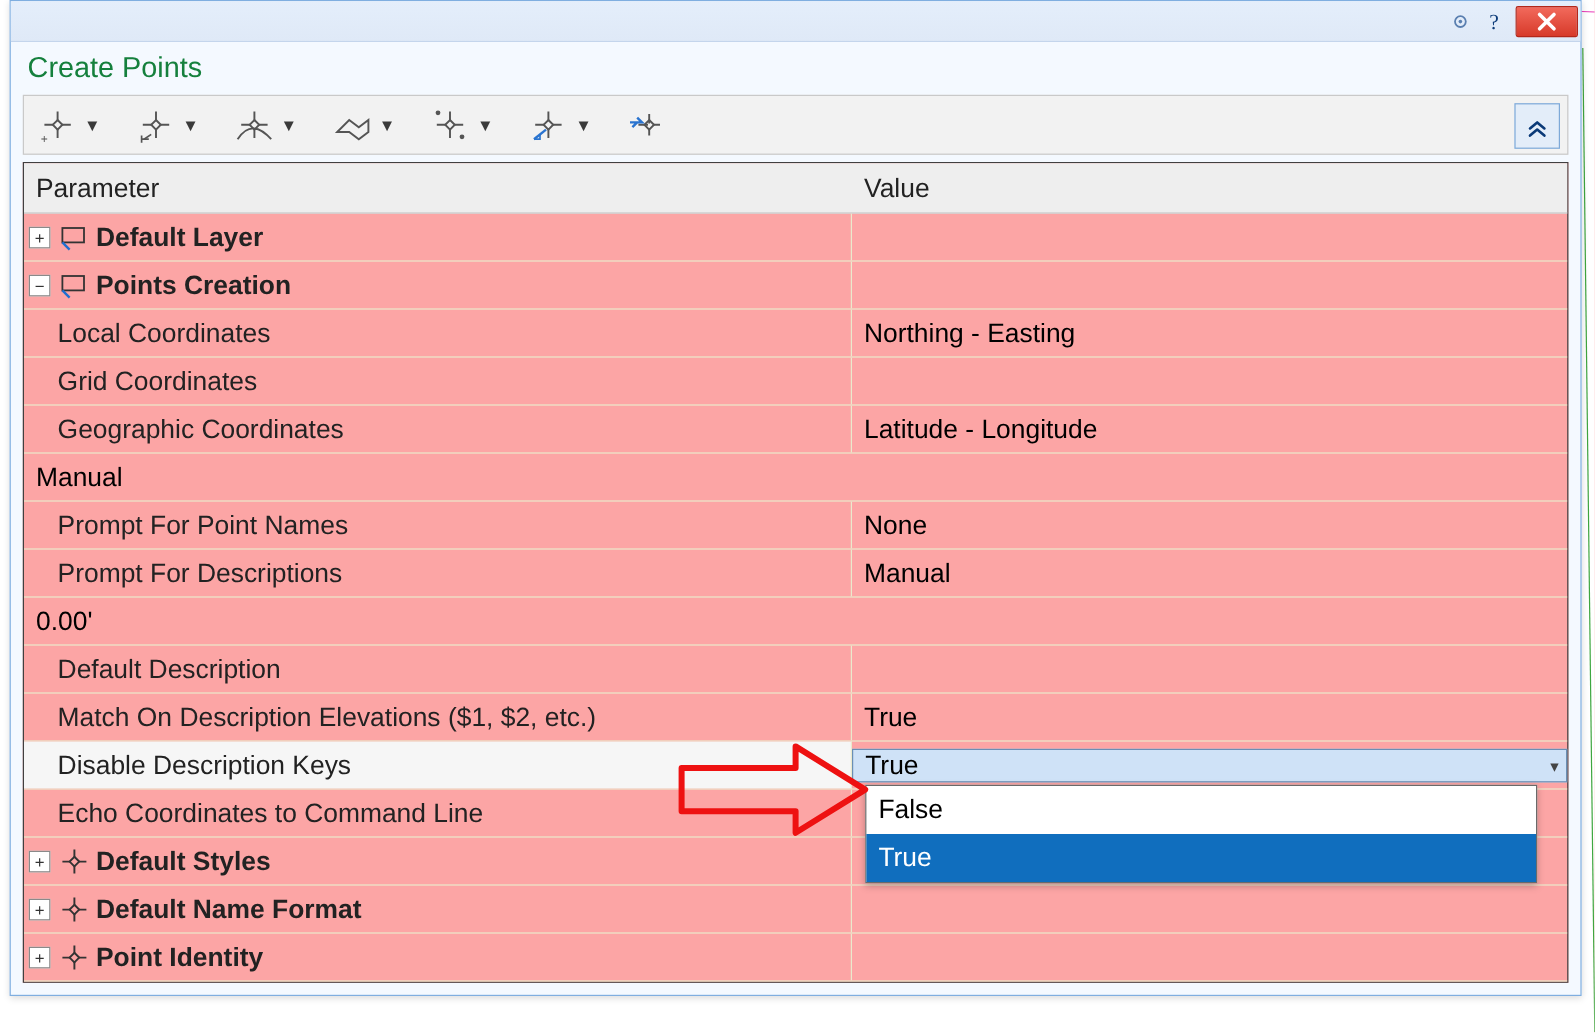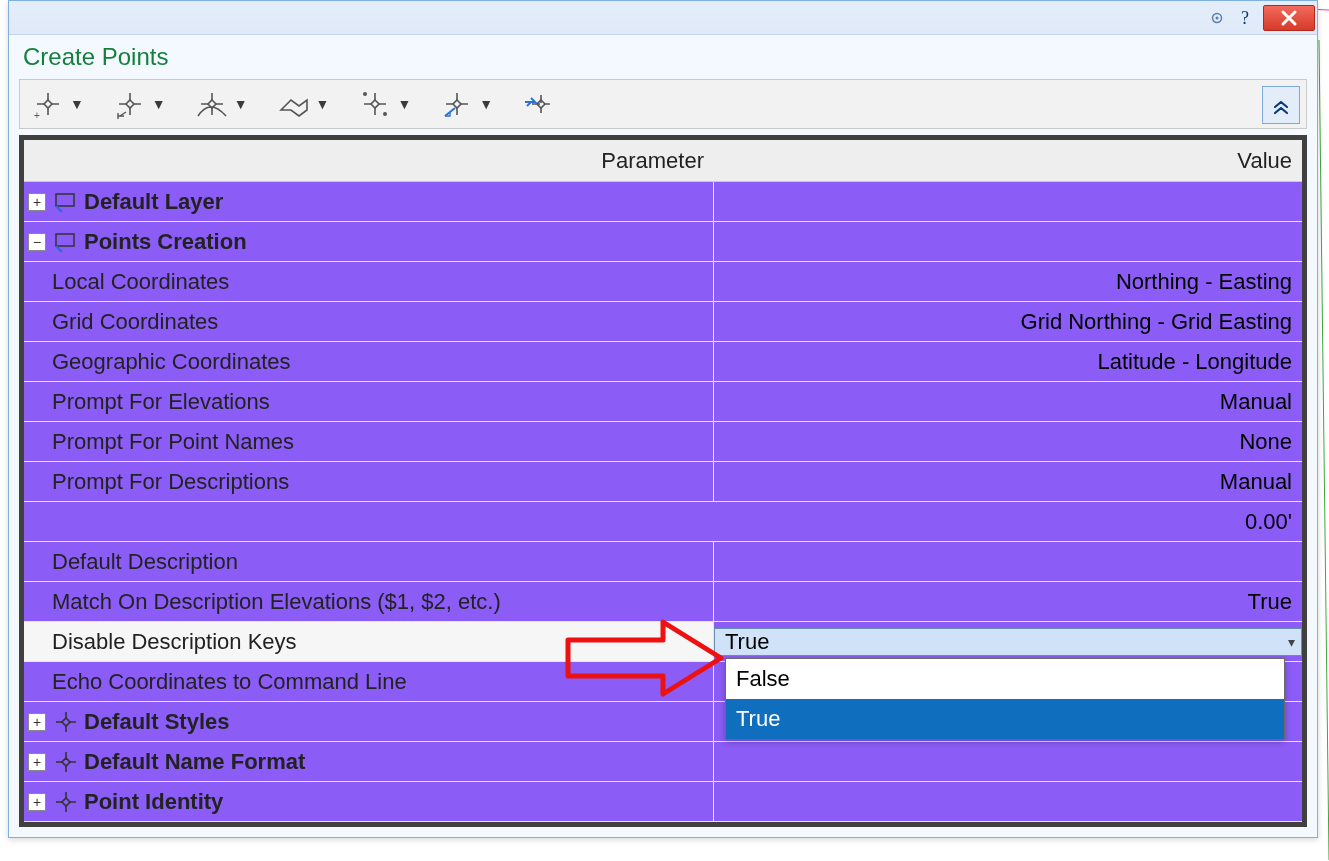--- a/index.html
+++ b/index.html
@@ -44,24 +44,23 @@
   .tbtn { display:flex; align-items:center; gap:4px; color:#4a4a4a; height:100%;}
   .tbtn svg { width:36px; height:36px; }
   .caret { font-size:14px; color:#3a3a3a; }
   .collapse-btn {
     position:absolute; right:6px; top:6px; width:38px; height:38px;
     border:1px solid #7ea9d8; background:#e3edf9;
     display:flex; align-items:center; justify-content:center;
     color:#0b3a78;
   }
   .grid {
-    margin:0 10px 10px; border:5px solid #404040;
-    background:#8b5cf6;
+    margin:0 10px 10px; border:1px solid #404040;
+    background:#fca5a5;
     position:relative;
-    text-align:right;
   }
   .grid-header {
     display:flex; background:#eeeeee; border-bottom:1px solid #c9c9c9;
     height:42px; align-items:center; font-size:22px; color:#222;
   }
   .grid-header .col-p { flex:0 0 690px; padding:0 10px; }
   .grid-header .col-v { flex:1; padding:0 10px; }
   .row { display:flex; height:40px; align-items:center; border-bottom:1px solid #ebe9cc; position:relative;}
   .row .pcell { flex:0 0 690px; display:flex; align-items:center; height:100%; border-right:1px solid #ebe9cc; }
   .row .vcell { flex:1; padding:0 10px; }
@@ -234,32 +233,28 @@
     <div class="row">
       <div class="pcell">
           <span class="param-label">Local Coordinates</span>
         </div>
       <div class="vcell">Northing - Easting</div>
     </div>
     <div class="row">
       <div class="pcell">
           <span class="param-label">Grid Coordinates</span>
         </div>
-      <div class="vcell">Grid Northing - Grid Easting</div>
     </div>
     <div class="row">
       <div class="pcell">
           <span class="param-label">Geographic Coordinates</span>
         </div>
       <div class="vcell">Latitude - Longitude</div>
     </div>
     <div class="row">
-      <div class="pcell">
-          <span class="param-label">Prompt For Elevations</span>
-        </div>
       <div class="vcell">Manual</div>
     </div>
     <div class="row">
       <div class="pcell">
           <span class="param-label">Prompt For Point Names</span>
         </div>
       <div class="vcell">None</div>
     </div>
     <div class="row">
       <div class="pcell">

